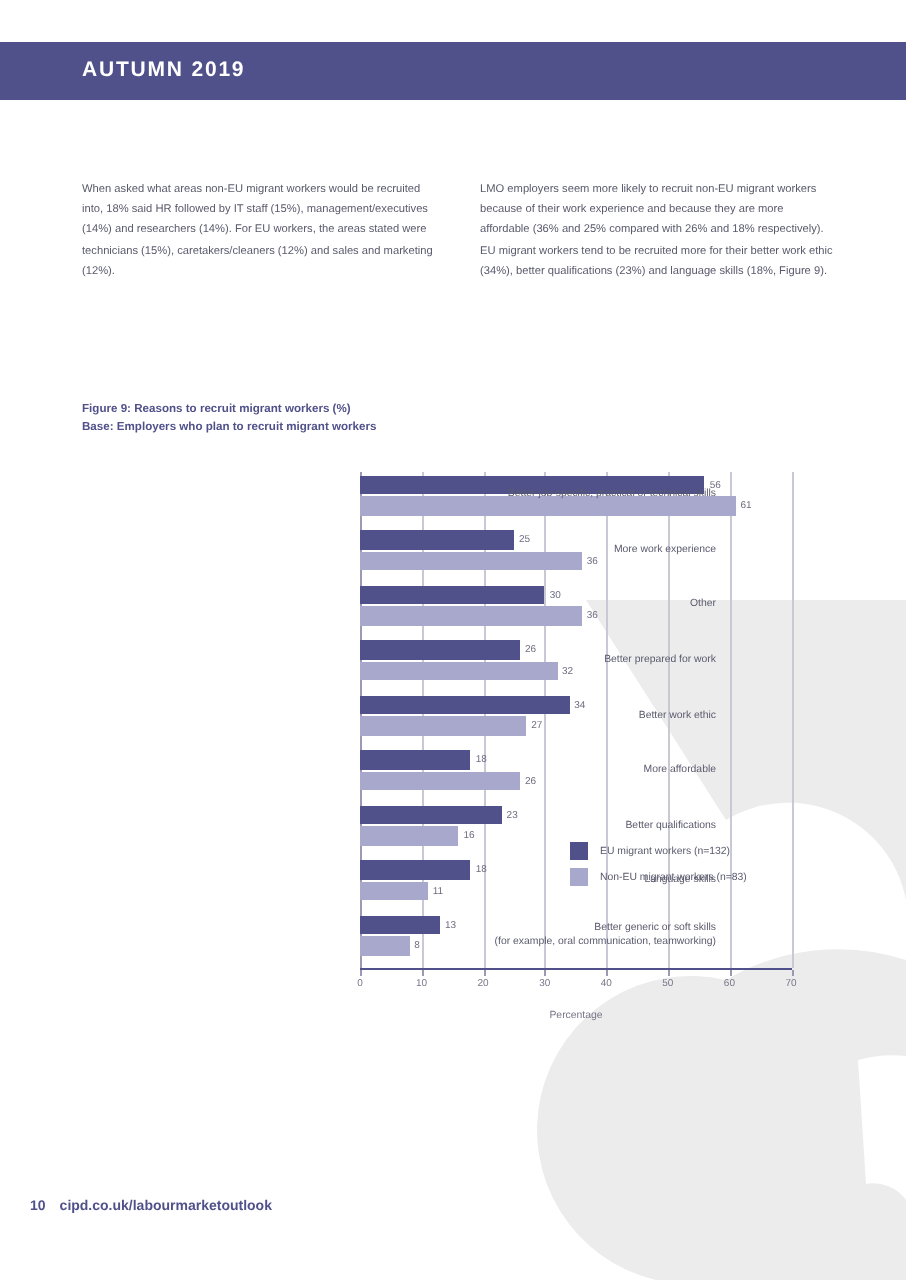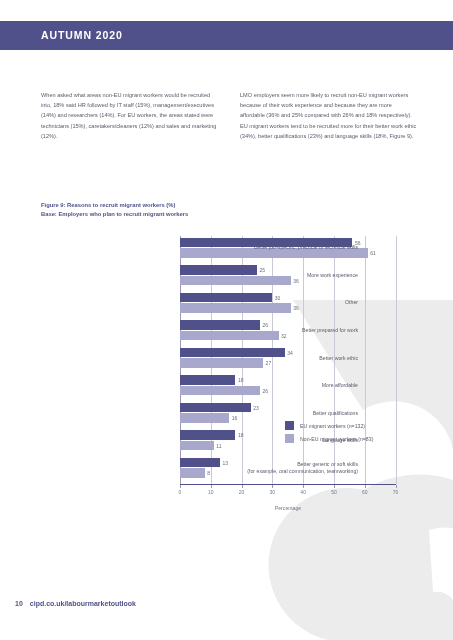--- a/index.html
+++ b/index.html
@@ -201,21 +201,21 @@
 </head>
 <body>
 
 <svg class="watermark" viewBox="0 0 220 340" preserveAspectRatio="none">
   <path d="M 60 0 A 120 120 0 0 1 220 -20 L 220 150 A 60 60 0 0 0 130 110 Z" fill="#ececed"></path>
   <path d="M 130 190 A 110 110 0 0 1 220 180 L 220 340 L 95 340 A 60 60 0 0 1 130 190 Z" fill="#ececed"></path>
   <path d="M 196 230 A 62 62 0 0 1 220 228 L 220 300 A 20 20 0 0 0 200 292 Z" fill="#ffffff"></path>
 </svg>
 
 <div class="header-band"></div>
-<div class="header-title">AUTUMN 2020</div>
+<div class="header-title">AUTUMN 2019</div>
 
 <div class="col col-left">When asked what areas non-EU migrant workers would be recruited into, 18% said HR followed by IT staff (15%), management/executives (14%) and researchers (14%). For EU workers, the areas stated were technicians (15%), caretakers/cleaners (12%) and sales and marketing (12%).</div>
 <div class="col col-right">LMO employers seem more likely to recruit non-EU migrant workers because of their work experience and because they are more affordable (36% and 25% compared with 26% and 18% respectively). EU migrant workers tend to be recruited more for their better work ethic (34%), better qualifications (23%) and language skills (18%, Figure 9).</div>
 
 <div class="fig-caption">
   <div>Figure 9: Reasons to recruit migrant workers (%)</div>
   <div>Base: Employers who plan to recruit migrant workers</div>
 </div>
 
 <div class="chart">

